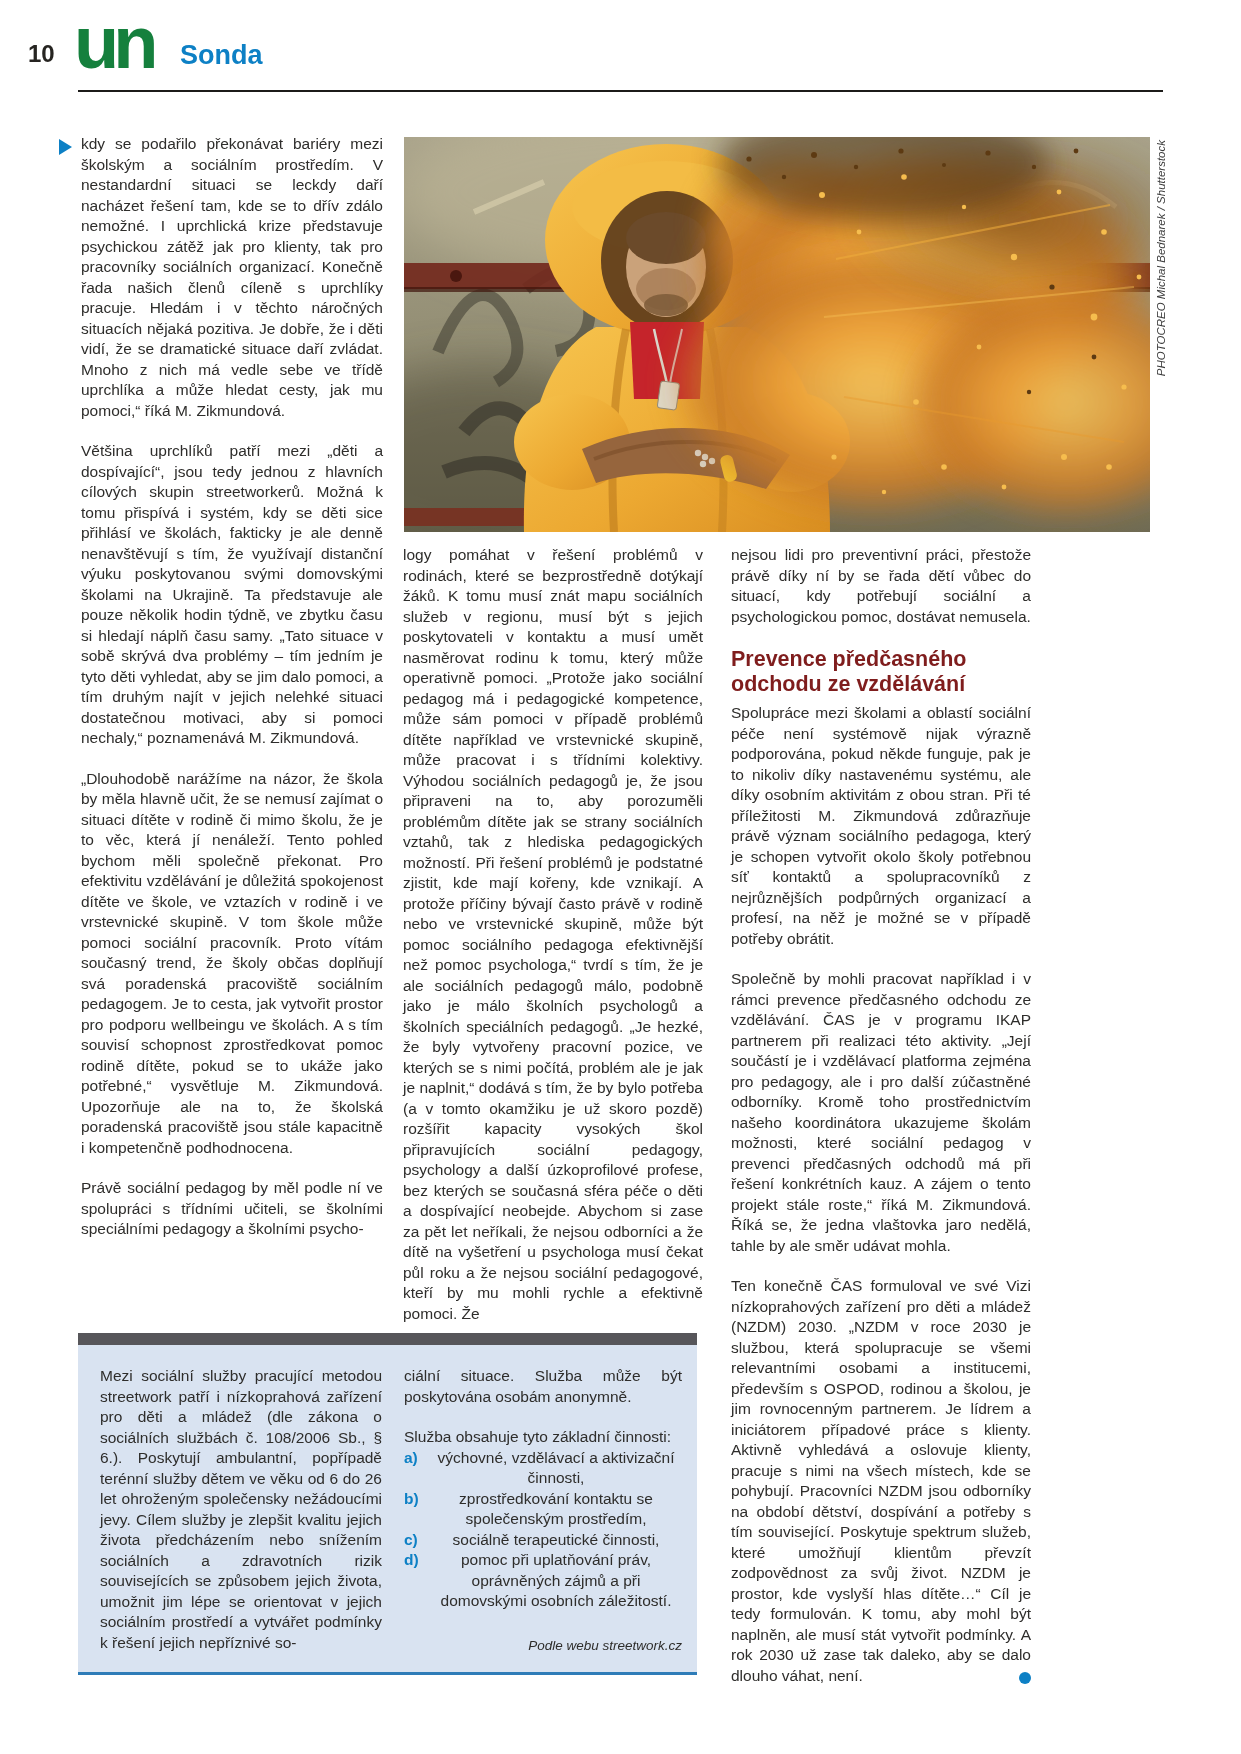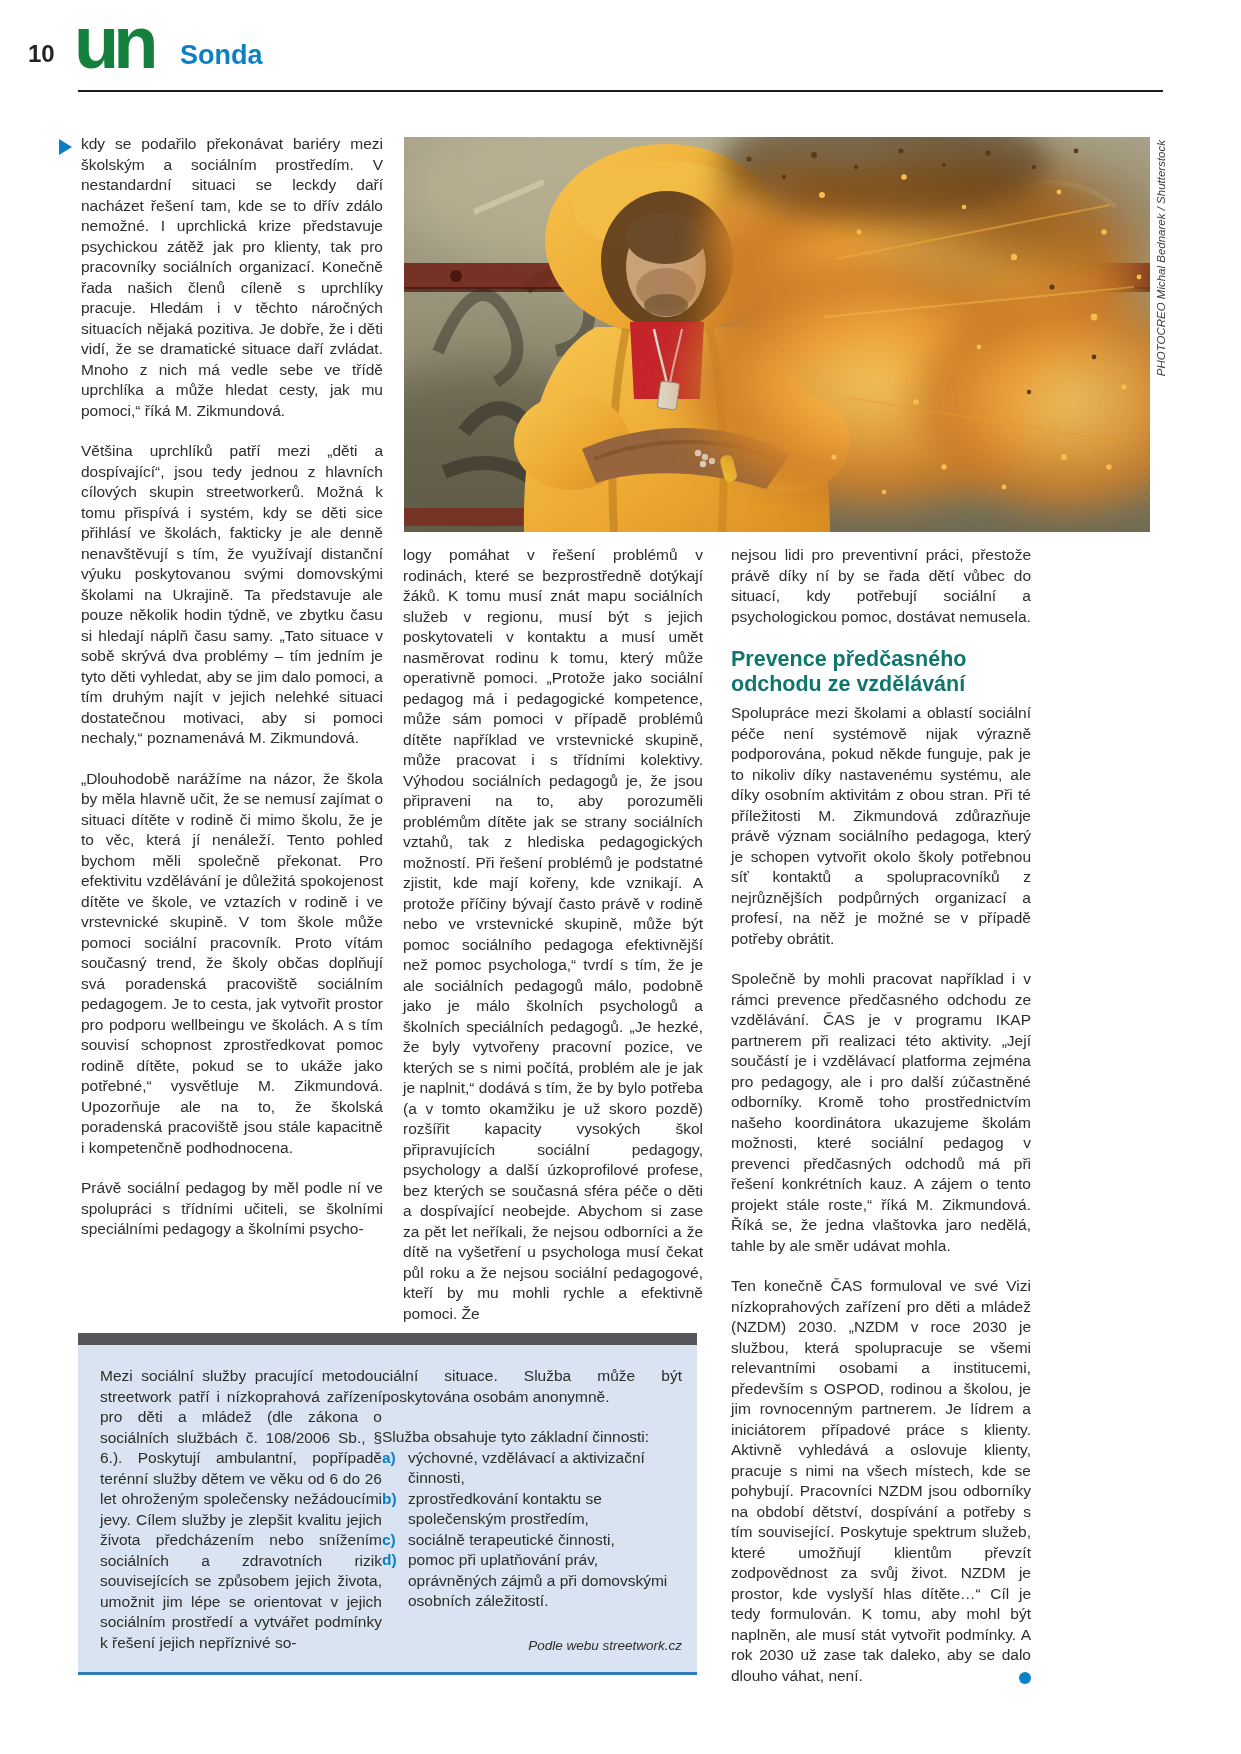--- a/index.html
+++ b/index.html
@@ -13,21 +13,21 @@
   
   .page-num { position: absolute; left: 28px; top: 40px; font-size: 24px; font-weight: bold; color: #262421; }
   .logo { position: absolute; left: 74px; top: 6px; font-size: 74px; line-height: 74px; font-weight: bold; letter-spacing: -6px; color: #15803d; }
   .section-title { position: absolute; left: 180px; top: 40px; font-size: 27px; font-weight: bold; color: #0d80c5; }
   .header-rule { position: absolute; left: 78px; top: 90px; width: 1085px; height: 2px; background: #1c1b19; }
 
   
   .col { position: absolute; font-size: 15.5px; line-height: 20.5px; text-align: justify; color: #2e2d2b; }
   .col p { margin: 0 0 20px 0; }
   .col p:last-of-type { margin-bottom: 0; }
-  .col h2 { color: #0f766e; font-size: 21.5px; line-height: 25px; font-weight: bold; margin: 2px 0 6px 0; text-align: left; }
+  .col h2 { color: #7f1d1d; font-size: 21.5px; line-height: 25px; font-weight: bold; margin: 2px 0 6px 0; text-align: left; }
   .col1 { left: 81px;  top: 134px; width: 302px; }
   .col2 { left: 403px; top: 545px; width: 300px; }
   .col3 { left: 731px; top: 545px; width: 300px; }
 
   .marker {
     position: absolute; left: 59px; top: 139px; width: 0; height: 0;
     border-left: 13px solid #0d80c5; border-top: 8px solid transparent; border-bottom: 8px solid transparent;
   }
 
   .end-row { text-align: right; margin-top: -17px; }
@@ -39,29 +39,29 @@
   .credit {
     writing-mode: vertical-rl; transform: rotate(180deg);
     font-size: 11.5px; font-style: italic; color: #3c3c3c; white-space: nowrap;
   }
 
   
   .infobox { position: absolute; left: 78px; top: 1333px; width: 619px; }
   .infobox-bar { height: 12px; background: #57565a; }
   .infobox-body {
     background: #d9e3f1; border-bottom: 3px solid #2e7cb8;
-    padding: 21px 15px 16px 22px; display: flex; 
+    padding: 21px 15px 16px 22px; display: flex; gap: 22px;
   }
   .infobox-col { width: 282px; font-size: 15.5px; line-height: 20.5px; text-align: justify; }
   .infobox-col.second { flex: 1; }
   .infobox-col p { margin: 0 0 20px 0; }
   .infobox-col p.tight { margin: 0; text-align: left; }
   .list-item { display: flex; }
   .list-label { color: #0d80c5; font-weight: bold; width: 26px; flex: none; }
-  .list-text { flex: 1; text-align: left; }
+  .list-text { flex: 1; text-align: center; }
   .source { text-align: right; font-style: italic; font-size: 13.5px; margin-top: 24px; color: #2e2d2b; }
 </style>
 </head>
 <body>
 
 <div class="page">
 
   <span class="page-num">10</span>
   <span class="logo">un</span>
   <span class="section-title">Sonda</span>

